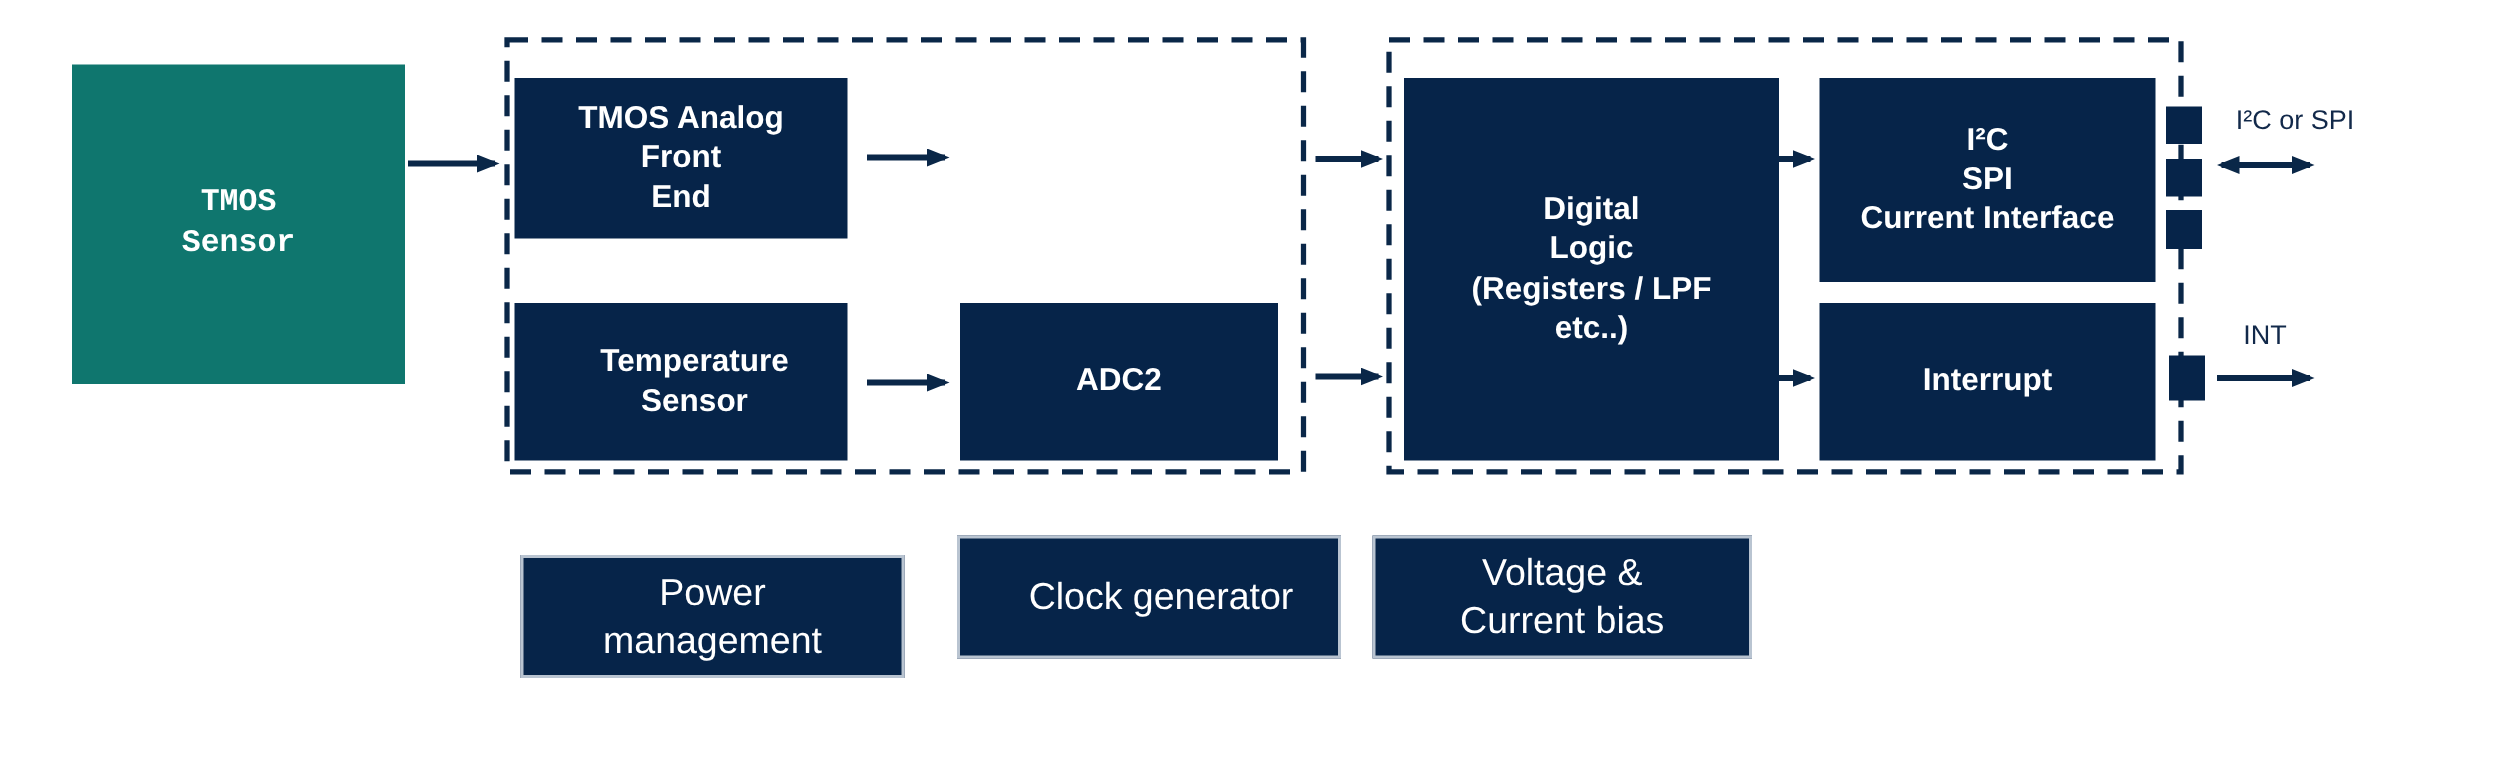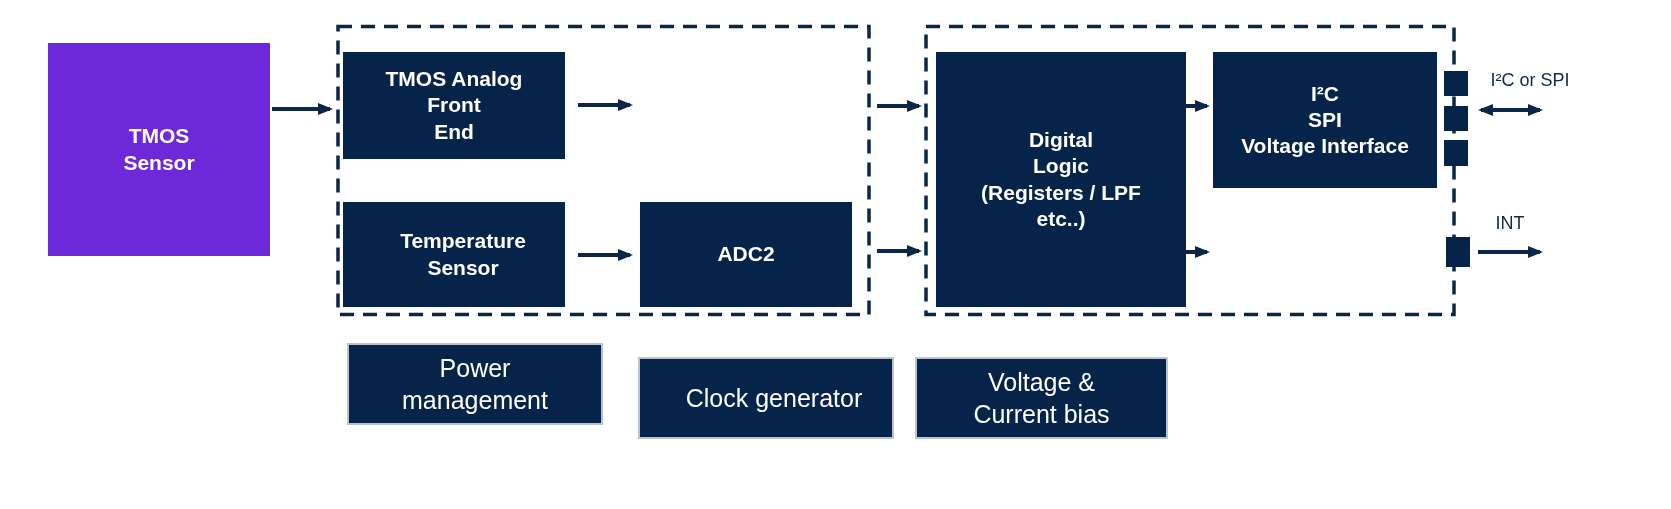--- a/index.html
+++ b/index.html
@@ -22,21 +22,21 @@
     display: flex;
     align-items: center;
     justify-content: center;
     text-align: center;
     white-space: pre-line;
     color: #ffffff;
     z-index: 2;
     box-sizing: border-box;
   }
   .navy { background: #062449; }
-  .blue { background: #6d28d9; }
+  .blue { background: #0f766e; font-family: Liberation Mono, monospace; }
   .blk-top { font-size: 21px; font-weight: bold; line-height: 1.25; }
   .blk-bottom {
     font-size: 25px;
     font-weight: normal;
     line-height: 1.28;
     border: 2px solid #b9c4d1;
   }
   .pad {
     position: absolute;
     background: #062449;
@@ -94,24 +94,25 @@
 
   <div class="box navy blk-top" style="left:640px; top:202px; width:212px; height:105px;">ADC2</div>
 
   <div class="box navy blk-top" style="left:936px; top:52px; width:250px; height:255px;">Digital
 Logic
 (Registers / LPF
 etc..)</div>
 
   <div class="box navy blk-top" style="left:1213px; top:52px; width:224px; height:136px;">I²C
 SPI
-Voltage Interface</div>
+Current Interface</div>
 
+  <div class="box navy blk-top" style="left:1213px; top:202px; width:224px; height:105px;">Interrupt</div>
 
-  <div class="box navy blk-bottom" style="left:347px; top:343px; width:256px; height:82px;">Power
+  <div class="box navy blk-bottom" style="left:347px; top:370px; width:256px; height:82px;">Power
 management</div>
 
   <div class="box navy blk-bottom" style="left:638px; top:357px; width:256px; height:82px;padding-left:16px;">Clock generator</div>
 
   <div class="box navy blk-bottom" style="left:915px; top:357px; width:253px; height:82px;">Voltage &amp;
 Current bias</div>
 
 
   <div class="pad" style="left:1444px; top:71px;  width:24px; height:25px;"></div>
   <div class="pad" style="left:1444px; top:106px; width:24px; height:25px;"></div>

